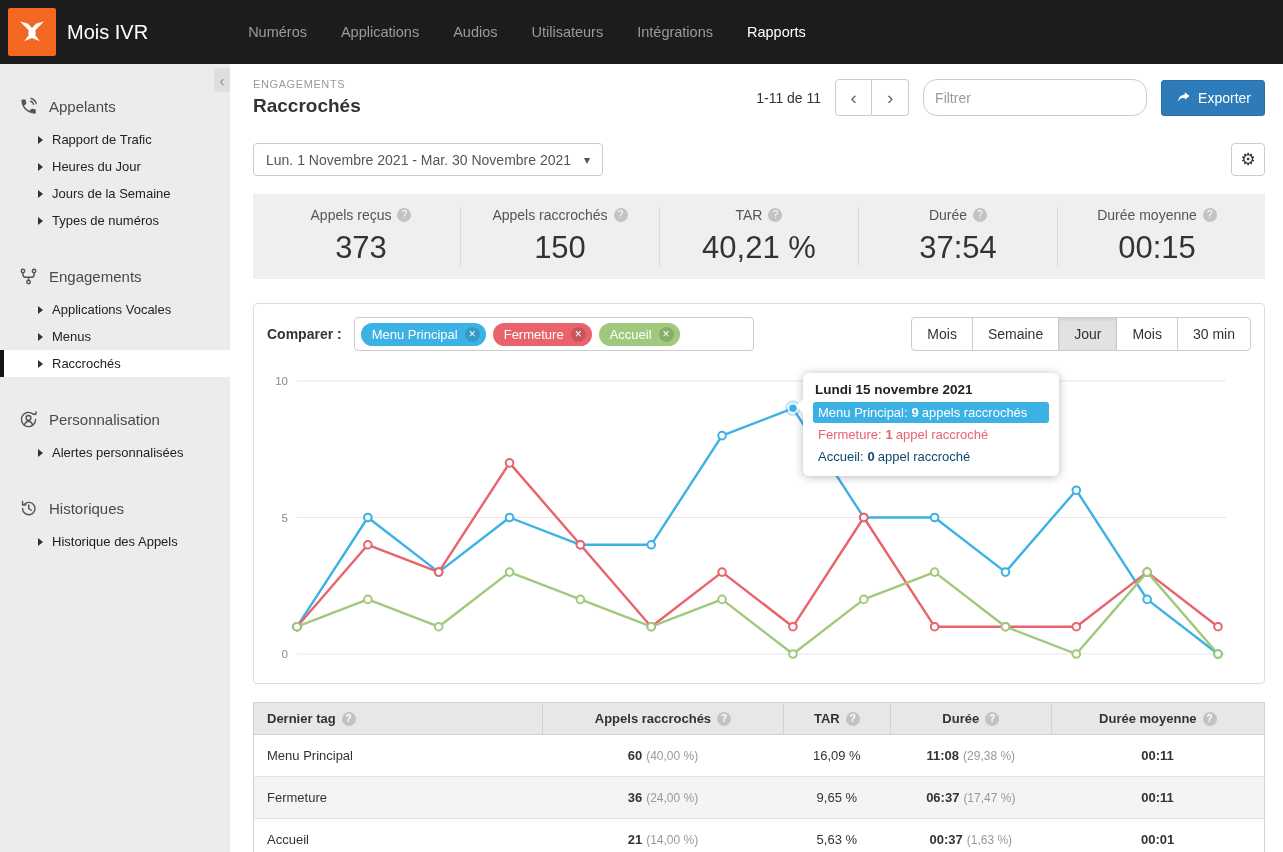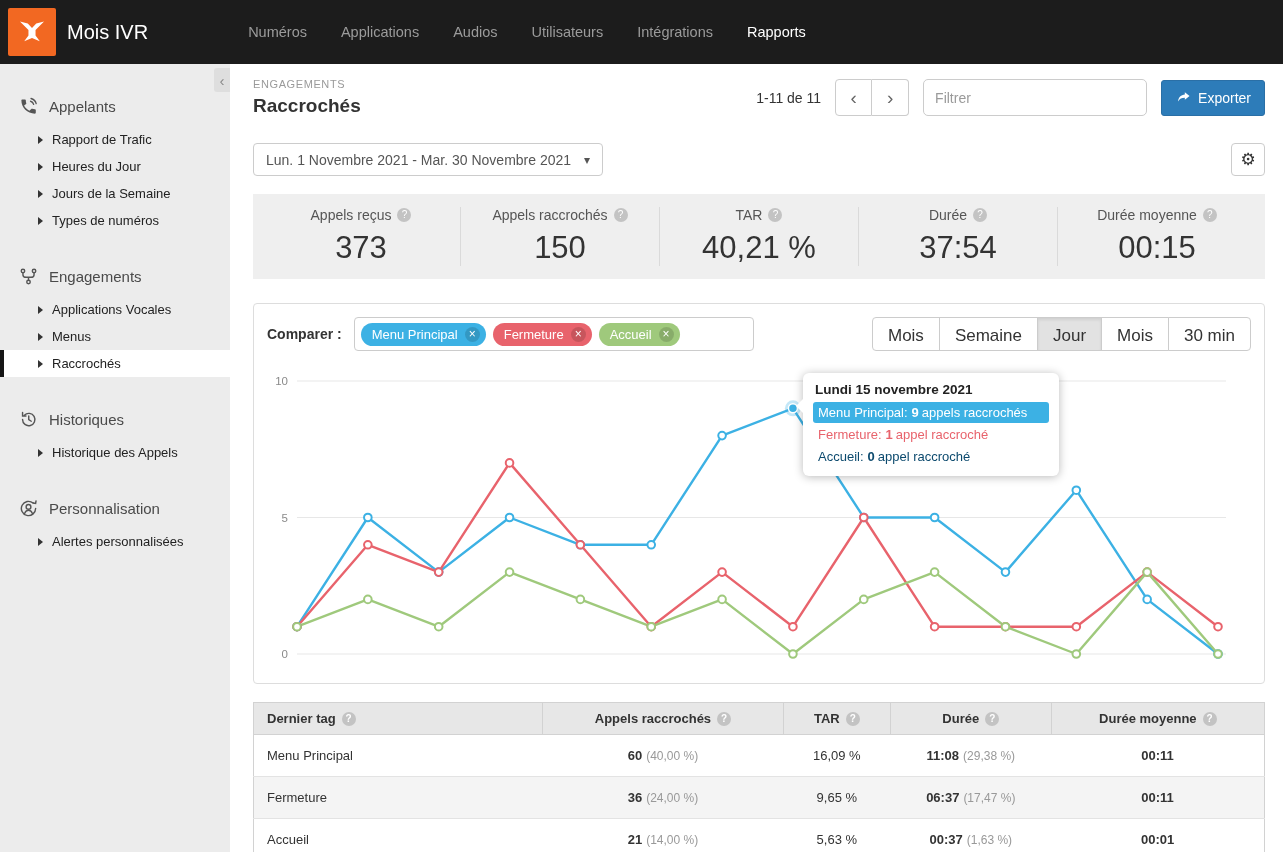--- a/index.html
+++ b/index.html
@@ -37,21 +37,21 @@
   .page-head { display:flex; align-items:center; justify-content:space-between; }
   .breadcrumb { font-size:11px; color:#9a9a9a; letter-spacing:.6px; }
   .page-title { font-size:19px; font-weight:bold; color:#333; margin-top:5px; }
   .head-controls { display:flex; align-items:center; gap:14px; }
   .pag-text { font-size:14px; color:#333; }
   .pager { display:flex; }
   .pager-btn { width:37px; height:37px; background:#fff; border:1px solid #ccc; color:#666; font-size:19px;
                display:flex; align-items:center; justify-content:center; cursor:pointer; }
   .pager-btn:first-child { border-radius:4px 0 0 4px; }
   .pager-btn:last-child { border-radius:0 4px 4px 0; border-left:none; }
-  .filter-input { width:224px; height:37px; border:1px solid #ccc; border-radius:5px; padding:0 11px;
+  .filter-input { width:224px; height:37px; border:1px solid #ccc; border-radius:14px; padding:0 11px;
                   font-size:14px; font-family:inherit; color:#333; outline:none; }
   .filter-input::placeholder { color:#9a9a9a; }
   .export-btn { height:36px; background:#2d7cb9; border:1px solid #2a6fa6; border-radius:3px; color:#fff;
                 font-size:14px; font-family:inherit; padding:0 13px; display:flex; align-items:center;
                 gap:7px; cursor:pointer; }
 
   .date-row { margin-top:26px; display:flex; align-items:center; justify-content:space-between; }
   .date-select { width:350px; height:33px; border:1px solid #ccc; border-radius:4px; background:#fff;
                  display:flex; align-items:center; justify-content:space-between; padding:0 12px;
                  font-size:14px; color:#555; cursor:pointer; }
@@ -73,21 +73,21 @@
   .compare-left { display:flex; align-items:center; gap:12px; }
   .compare-label { font-size:14px; font-weight:bold; color:#333; }
   .chips { width:400px; height:34px; border:1px solid #ccc; border-radius:4px; display:flex;
            align-items:center; gap:7px; padding:0 6px; }
   .chip { display:inline-flex; align-items:center; gap:7px; color:#fff; font-size:13px;
           border-radius:12px; padding:4px 6px 4px 11px; cursor:pointer; }
   .chip-x { width:15px; height:15px; border-radius:50%; background:rgba(0,0,0,.14); display:flex;
             align-items:center; justify-content:center; font-size:12px; line-height:1; cursor:pointer; }
   .btn-group { display:flex; }
   .gbtn { height:34px; padding:8px 15px; background:#fff; border:1px solid #ccc; margin-left:-1px;
-          font-size:17px; font-family:inherit; color:#333; cursor:pointer; }
+          font-size:14px; font-family:inherit; color:#333; cursor:pointer; }
   .gbtn:first-child { border-radius:4px 0 0 4px; margin-left:0; }
   .gbtn:last-child { border-radius:0 4px 4px 0; }
   .gbtn.active { background:#e2e2e2; box-shadow:inset 0 2px 3px rgba(0,0,0,.08); }
 
   .chart-wrap { margin-top:14px; position:relative; height:305px; }
   .chart-wrap svg { display:block; }
 
   .tooltip { position:absolute; left:536px; top:8px; width:256px; background:#fff; border-radius:6px;
              box-shadow:0 1px 10px rgba(0,0,0,.28); padding:9px 10px; z-index:5; }
   .tooltip:before { content:""; position:absolute; left:-7px; top:26px; border-top:7px solid transparent;
@@ -191,51 +191,51 @@
         <span class="caret"></span>
         <span>Raccrochés</span>
       </div>
     </div>
   </div>
 
   <div class="section">
     <div class="section-head">
       <span class="sicon">
         <svg width="19" height="19" viewBox="0 0 24 24" fill="none" stroke="#555" stroke-width="1.8" stroke-linecap="round">
-          <path d="M4.5 12a7.8 7.8 0 1 0 2.3-5.5"></path>
-          <path d="M4.5 3.2 v4.3 h4.3"></path>
-          <path d="M12.3 7.5 v4.7 l3.2 2"></path>
+          <circle cx="12" cy="10" r="3"></circle>
+          <path d="M7 18.5 c1-3 3-4.3 5-4.3 s4 1.3 5 4.3"></path>
+          <path d="M21 12 a9 9 0 1 1 -3.2 -6.9"></path>
+          <path d="M21.5 2.5 L21 5.6 17.9 5.1"></path>
         </svg>
       </span>
-      <span>Historiques</span>
+      <span>Personnalisation</span>
     </div>
     <div class="items">
       <div class="item">
         <span class="caret"></span>
-        <span>Historique des Appels</span>
+        <span>Alertes personnalisées</span>
       </div>
     </div>
   </div>
 
   <div class="section">
     <div class="section-head">
       <span class="sicon">
         <svg width="19" height="19" viewBox="0 0 24 24" fill="none" stroke="#555" stroke-width="1.8" stroke-linecap="round">
-          <circle cx="12" cy="10" r="3"></circle>
-          <path d="M7 18.5 c1-3 3-4.3 5-4.3 s4 1.3 5 4.3"></path>
-          <path d="M21 12 a9 9 0 1 1 -3.2 -6.9"></path>
-          <path d="M21.5 2.5 L21 5.6 17.9 5.1"></path>
+          <path d="M4.5 12a7.8 7.8 0 1 0 2.3-5.5"></path>
+          <path d="M4.5 3.2 v4.3 h4.3"></path>
+          <path d="M12.3 7.5 v4.7 l3.2 2"></path>
         </svg>
       </span>
-      <span>Personnalisation</span>
+      <span>Historiques</span>
     </div>
     <div class="items">
       <div class="item">
         <span class="caret"></span>
-        <span>Alertes personnalisées</span>
+        <span>Historique des Appels</span>
       </div>
     </div>
   </div>
 </aside>
 
 <main class="main">
 
   <div class="page-head">
     <div>
       <div class="breadcrumb">ENGAGEMENTS</div>

